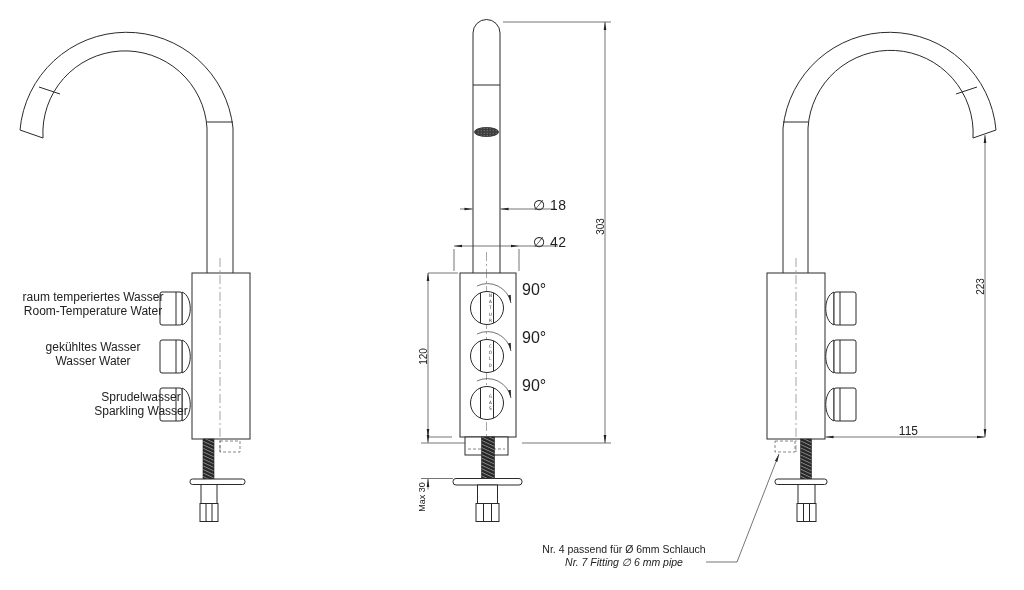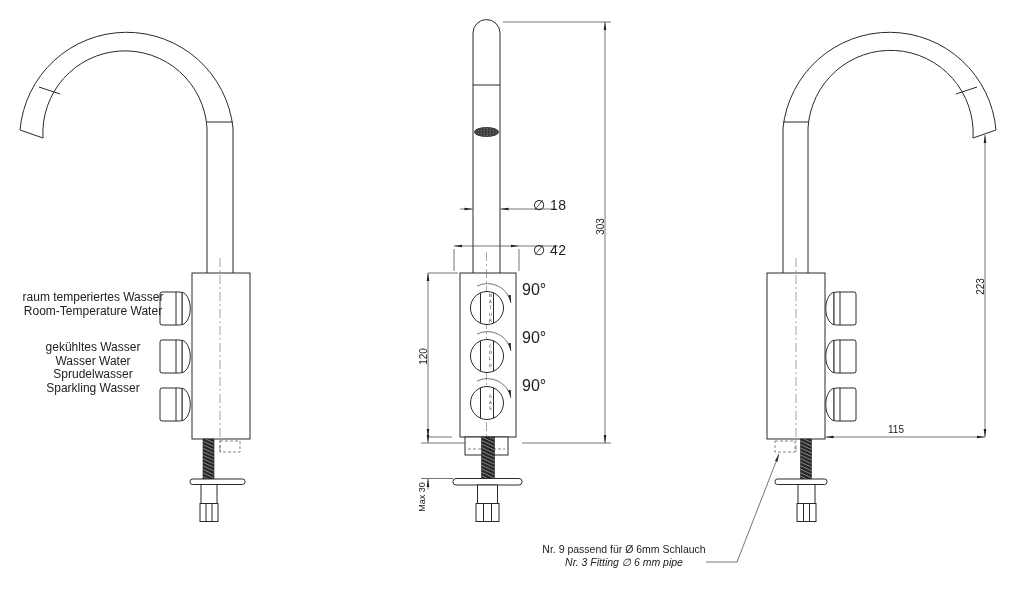--- a/index.html
+++ b/index.html
@@ -174,39 +174,39 @@
 </svg>
 
   <div class="txt label-pair" style="top:291px;">
     <div class="de">raum temperiertes Wasser</div>
     <div class="en">Room-Temperature Water</div>
   </div>
   <div class="txt label-pair" style="top:341px;">
     <div class="de">gekühltes Wasser</div>
     <div class="en">Wasser Water</div>
   </div>
-  <div class="txt label-pair" style="top:368px;">
+  <div class="txt label-pair" style="top:391px;margin-left:48px;">
     <div class="de">Sprudelwasser</div>
     <div class="en">Sparkling Wasser</div>
   </div>
 
   <div class="txt vk" style="left:480px;top:293px;">NATUR</div>
   <div class="txt vk" style="left:480px;top:341px;">COLD</div>
   <div class="txt vk" style="left:480px;top:388px;">GAS</div>
 
   <div class="txt deg" style="top:281px;">90°</div>
   <div class="txt deg" style="top:329px;">90°</div>
   <div class="txt deg" style="top:377px;">90°</div>
 
   <div class="txt dia" style="left:533px;top:197px;">∅ 18</div>
-  <div class="txt dia" style="left:533px;top:234px;margin-top:8px;">∅ 42</div>
+  <div class="txt dia" style="left:533px;top:234px;">∅ 42</div>
   <div class="txt rot" style="left:588px;top:221px;width:24px;">303</div>
   <div class="txt rot" style="left:411px;top:351px;width:24px;">120</div>
   <div class="txt rot small" style="left:402px;top:492px;width:40px;">Max 30</div>
   <div class="txt rot" style="left:968px;top:281px;width:24px;">223</div>
-  <div class="txt" style="left:888px;top:424px;width:30px;text-align:left;font-size:10px;">115</div>
+  <div class="txt" style="left:888px;top:424px;width:30px;text-align:right;font-size:12px;">115</div>
 
   <div class="txt note">
-    <div class="de">Nr. 9 passend für Ø 6mm Schlauch</div>
-    <div class="en">Nr. 3 Fitting ∅ 6 mm pipe</div>
+    <div class="de">Nr. 4 passend für Ø 6mm Schlauch</div>
+    <div class="en">Nr. 7 Fitting ∅ 6 mm pipe</div>
   </div>
 
 </div>
 
 </body></html>

